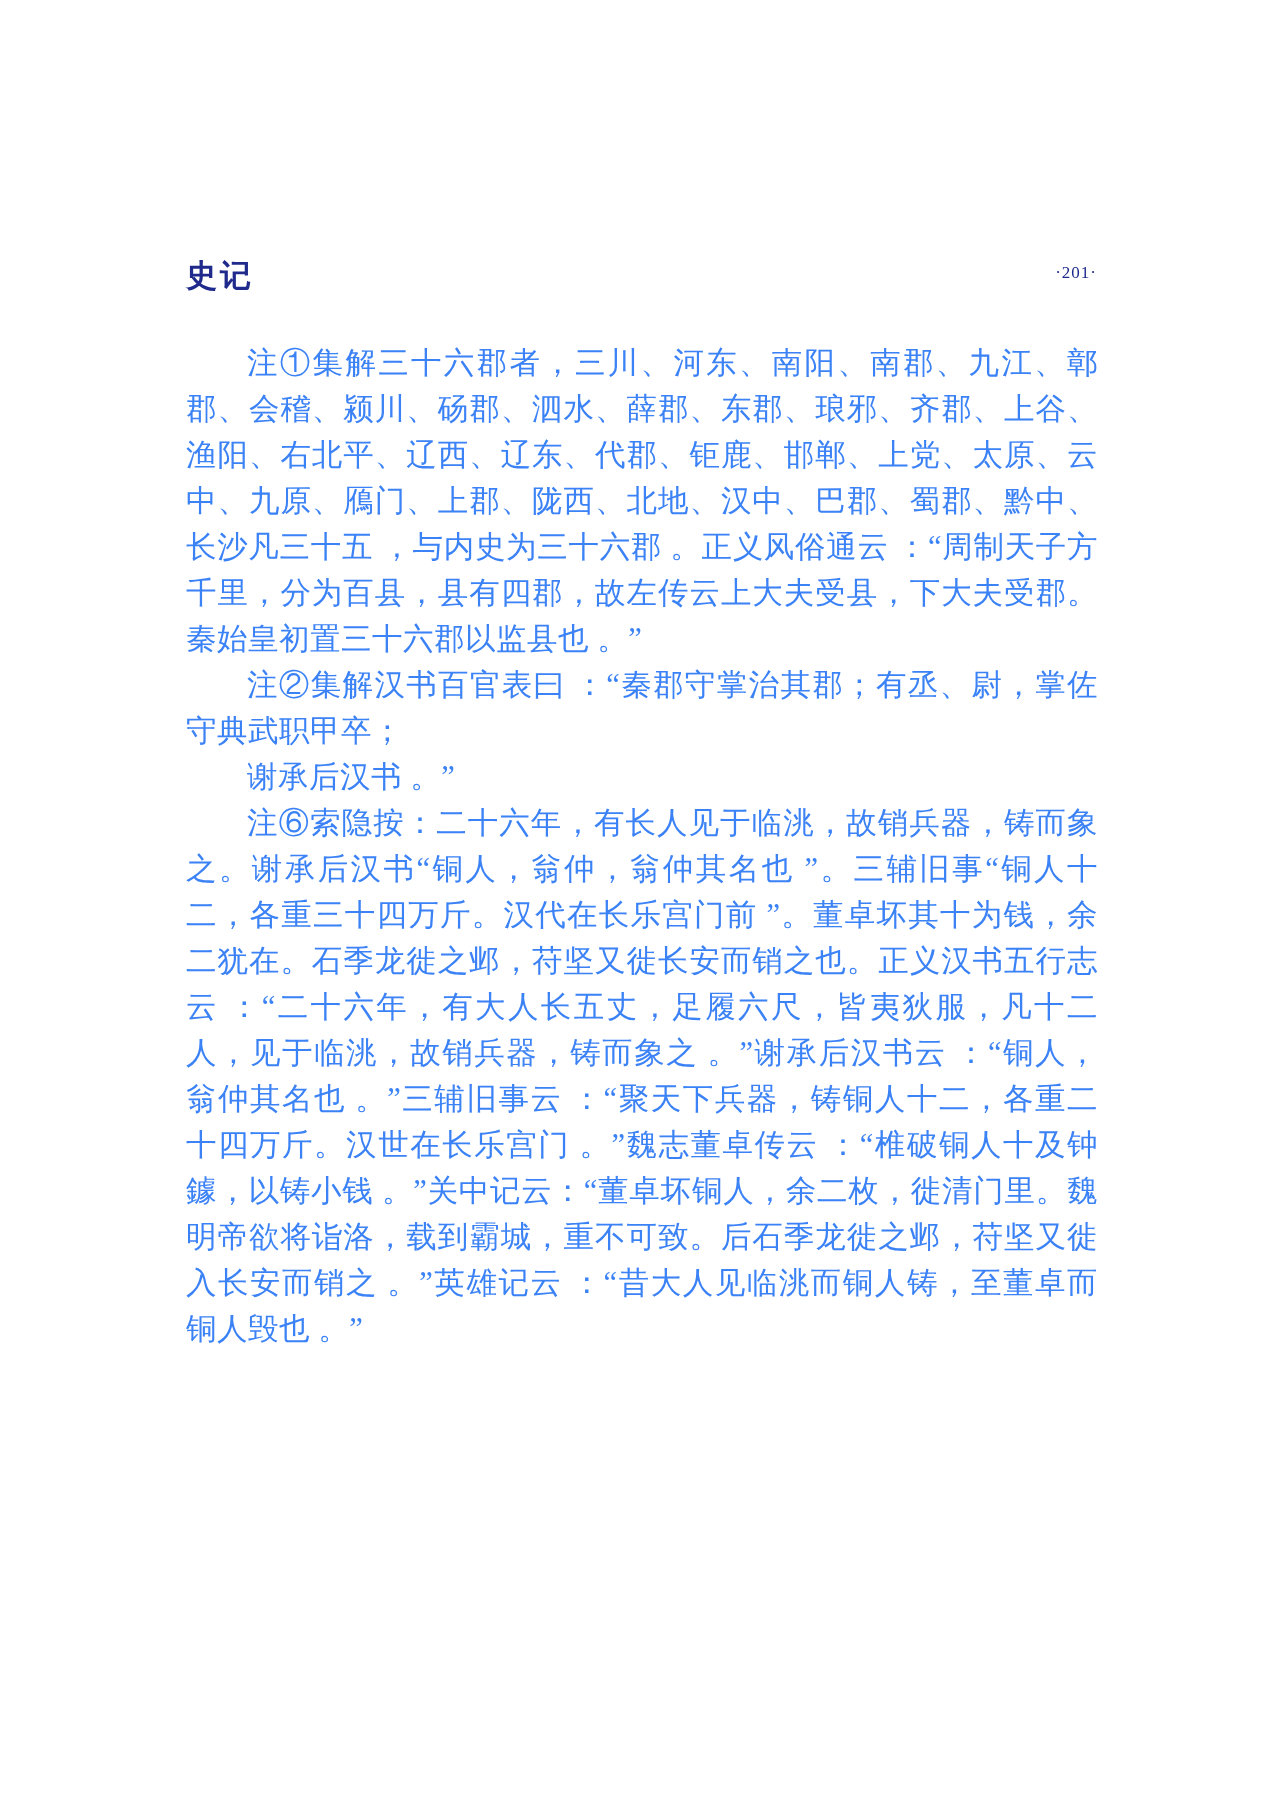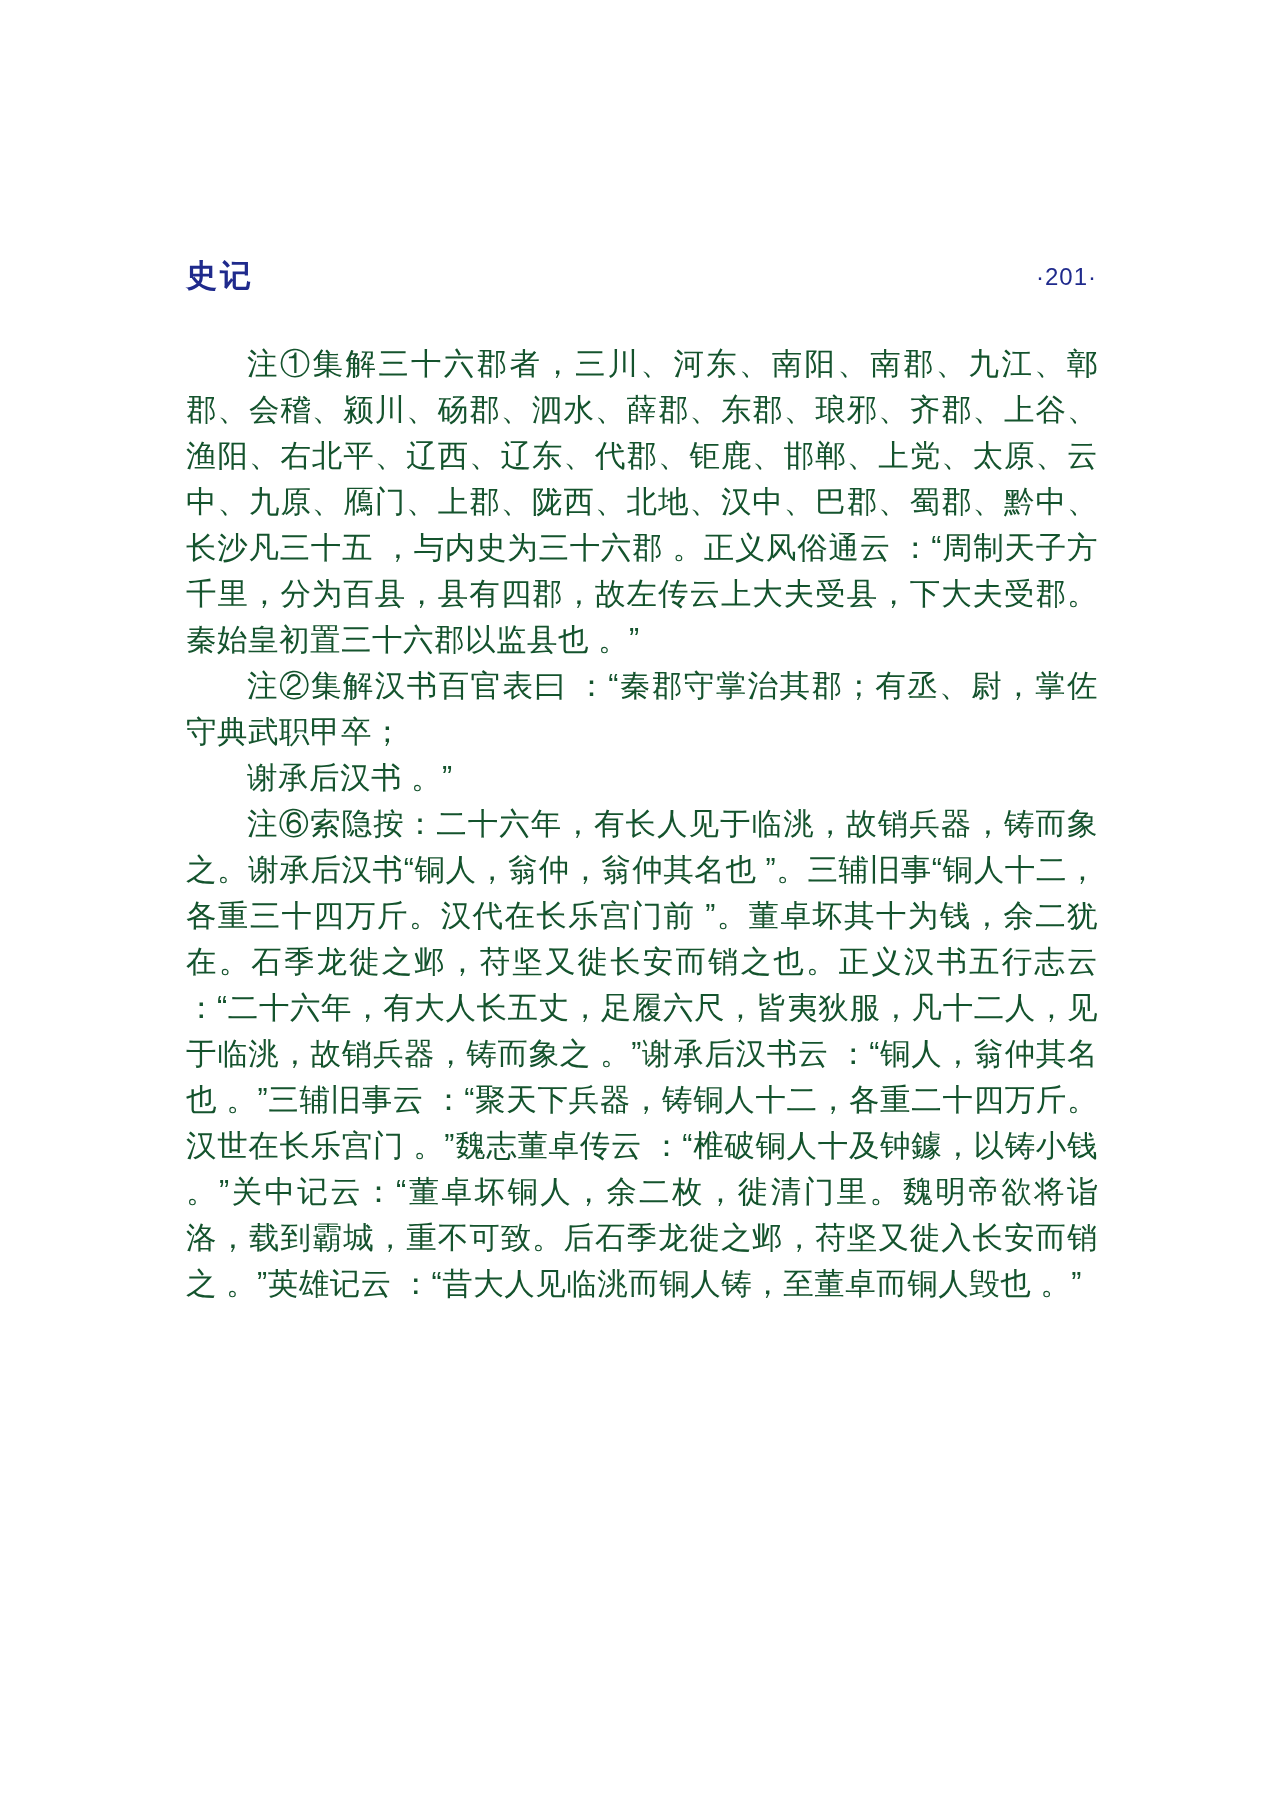--- a/index.html
+++ b/index.html
@@ -6,21 +6,21 @@
     margin: 0;
     padding: 0;
     background: #ffffff;
   }
   .page {
     position: relative;
     width: 1283px;
     height: 1795px;
     background: #ffffff;
     box-sizing: border-box;
-    font-family: Liberation Sans, sans-serif;
+    font-family: Liberation Serif, serif;
     color: #1f2a8c;
   }
   .header {
     position: absolute;
     top: 255px;
     left: 186px;
     right: 186px;
     height: 44px;
   }
   .header-title {
@@ -29,39 +29,39 @@
     top: 0;
     font-size: 31px;
     letter-spacing: 3px;
     color: #1f2a8c;
     font-weight: 600;
   }
   .header-page {
     position: absolute;
     right: 0;
     top: 8px;
-    font-size: 24px;
+    font-size: 17px;
     color: #1f2a8c;
     letter-spacing: 1px;
     margin-left: 34px;
   }
   .body {
     position: absolute;
     top: 340px;
     left: 186px;
     width: 912px;
   }
   .para {
     font-size: 30.5px;
     line-height: 46px;
     letter-spacing: 0.5px;
     text-align: justify;
     text-justify: inter-character;
     margin: 0 0 0 0;
-    color: #14532d;
+    color: #3b82f6;
     white-space: pre-wrap;
   }
   .indent {
     text-indent: 61px;
   }
 </style>
 </head>
 <body>
 
 <div class="page">

